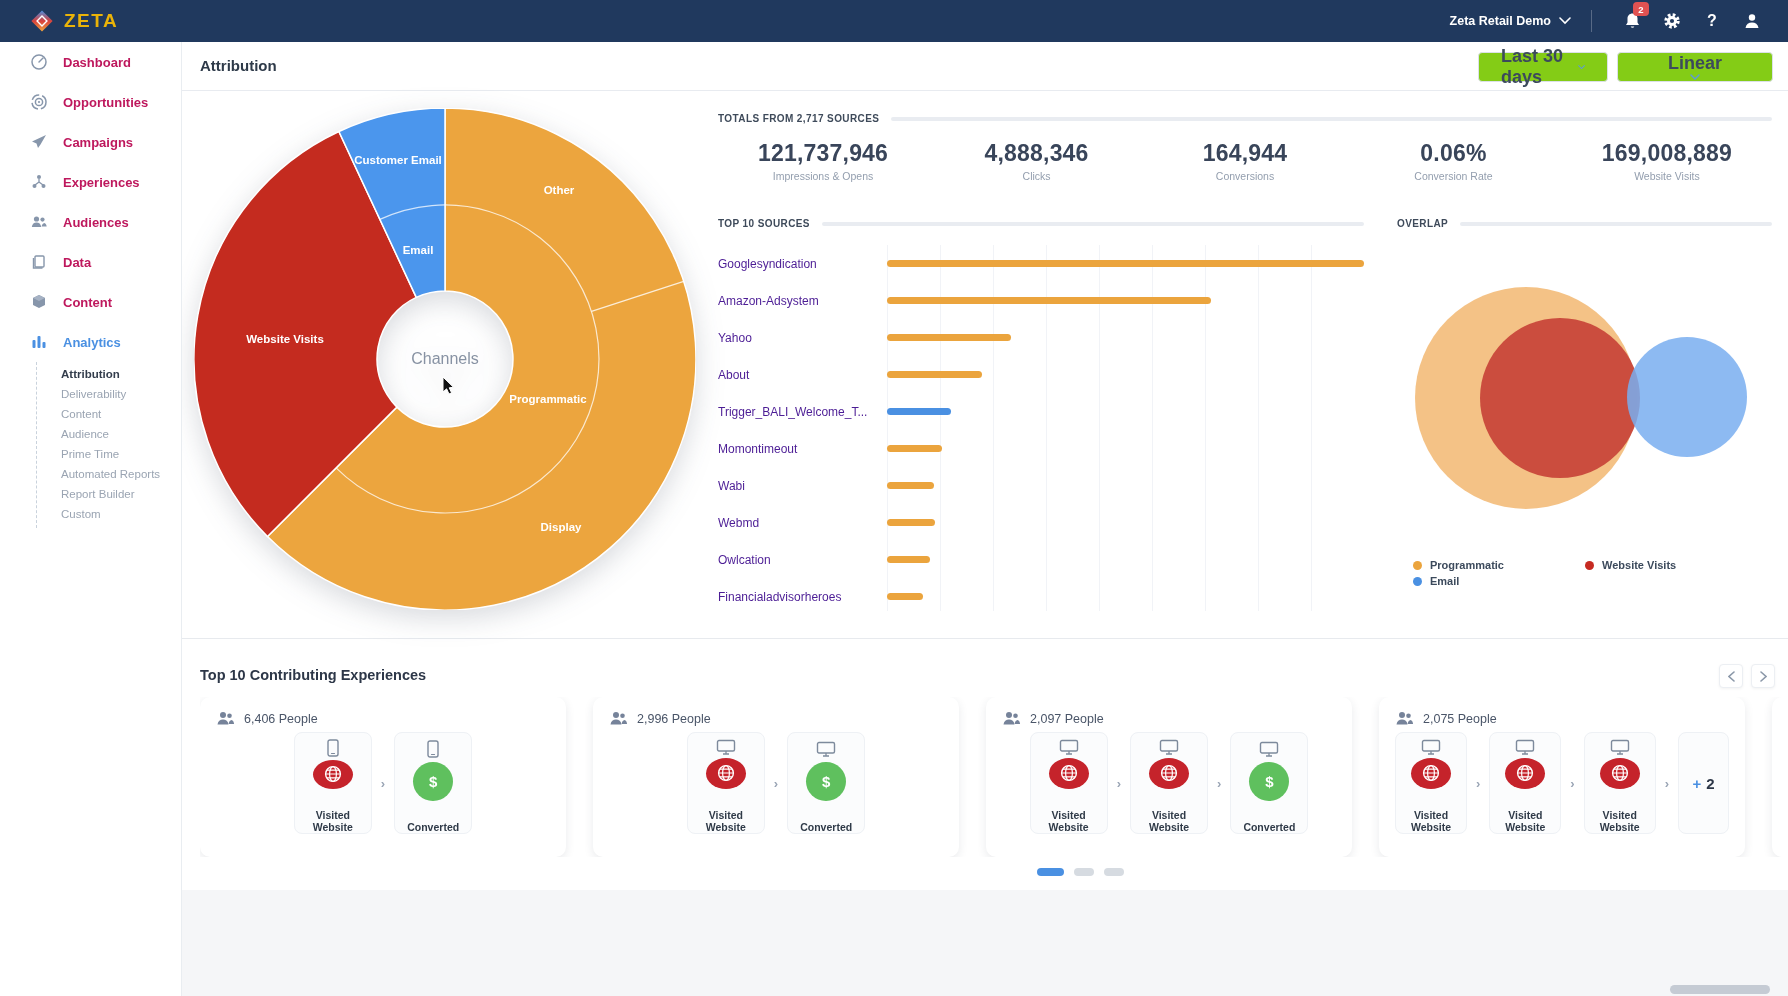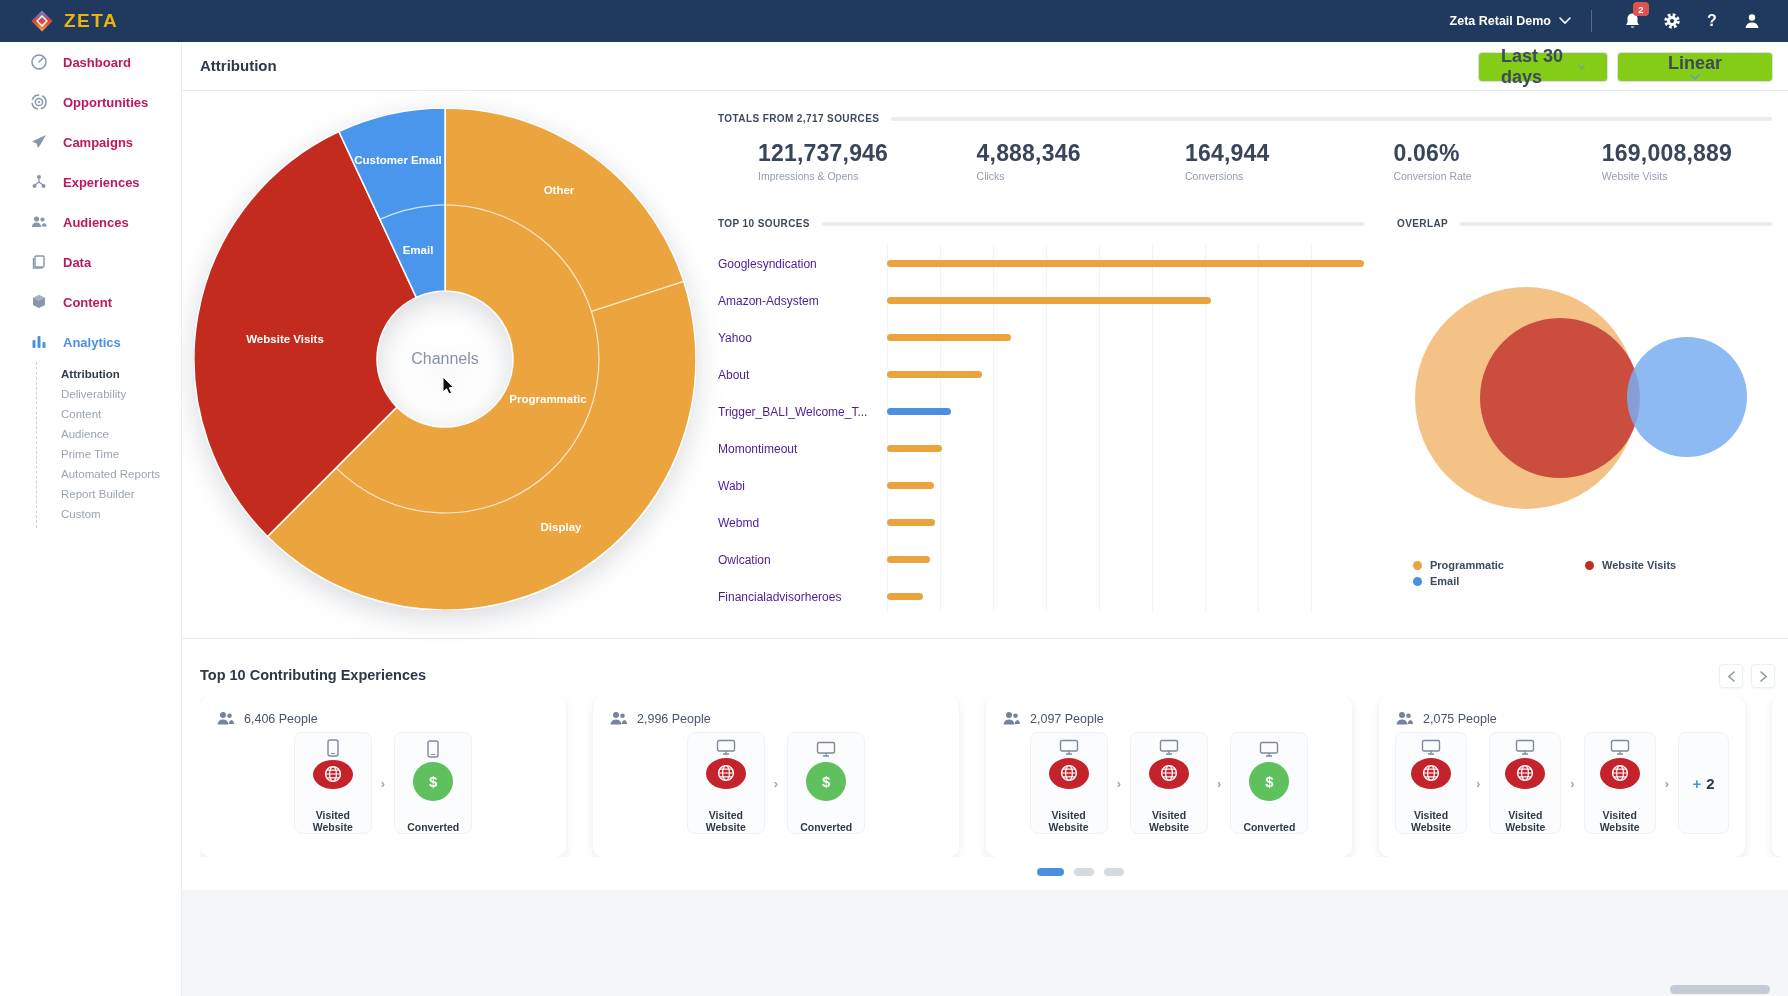--- a/index.html
+++ b/index.html
@@ -41,21 +41,21 @@
   .sb-label { fill:#fff; font-size:11.5px; font-weight:700; text-anchor:middle; }
   .sb-center { fill:#8792a3; font-size:16px; text-anchor:middle; }
 
   
   .right-col { position:absolute; left:536px; top:0; width:1054px; }
   .sec-head { display:flex; align-items:center; gap:12px; }
   .sec-head .h-lbl { font-size:10px; font-weight:700; letter-spacing:.4px; color:#3e4a5a; white-space:nowrap; }
   .sec-head .h-rule { flex:1; height:4px; background:#e9ecf1; border-radius:2px; }
   .totals { margin-top:22px; }
   .stats { display:flex; justify-content:space-between; margin-top:16px; padding:0 40px 0 40px; }
-  .stat { min-width:120px; }
+  .stat { text-align:center; min-width:120px; }
   .stat .val { font-size:23px; font-weight:700; color:#39455a; letter-spacing:.2px; }
   .stat .lab { margin-top:3px; font-size:10.5px; color:#939eae; }
 
   .mid-row { display:flex; margin-top:36px; gap:33px; }
   .sources { width:646px; }
   .src-rows { position:relative; margin-top:16px; }
   .gridlines { position:absolute; left:169px; right:2px; top:0; bottom:4px; background:repeating-linear-gradient(to right,#f1f3f7 0,#f1f3f7 1px,transparent 1px,transparent 53px); }
   .src-row { position:relative; height:37px; display:flex; align-items:center; }
   .src-label { width:169px; font-size:12px; color:#4c1d95; }
   .src-track { flex:1; height:7px; position:relative; }

